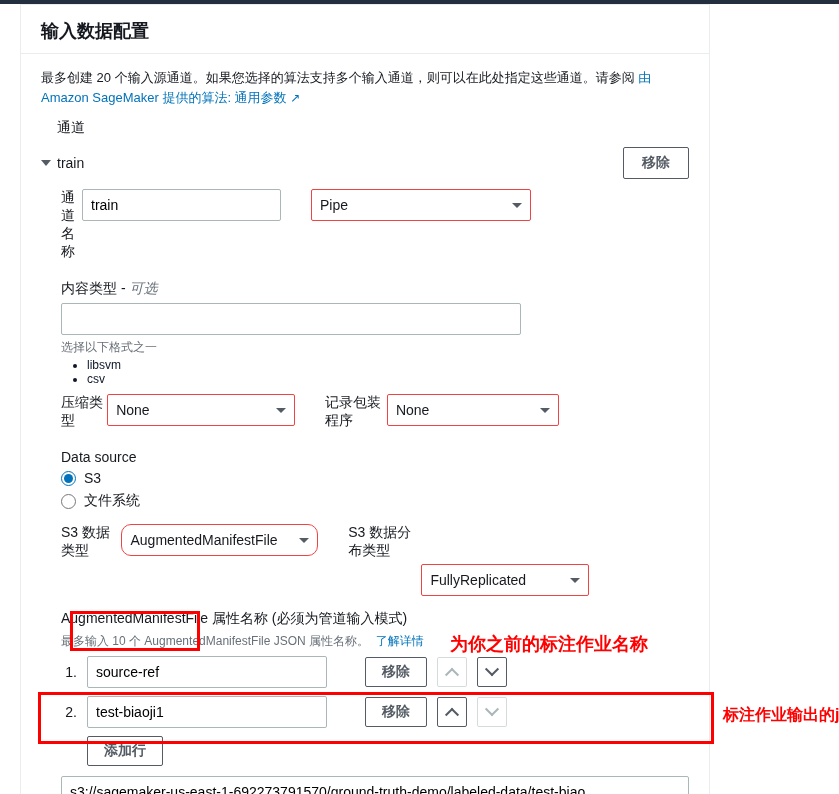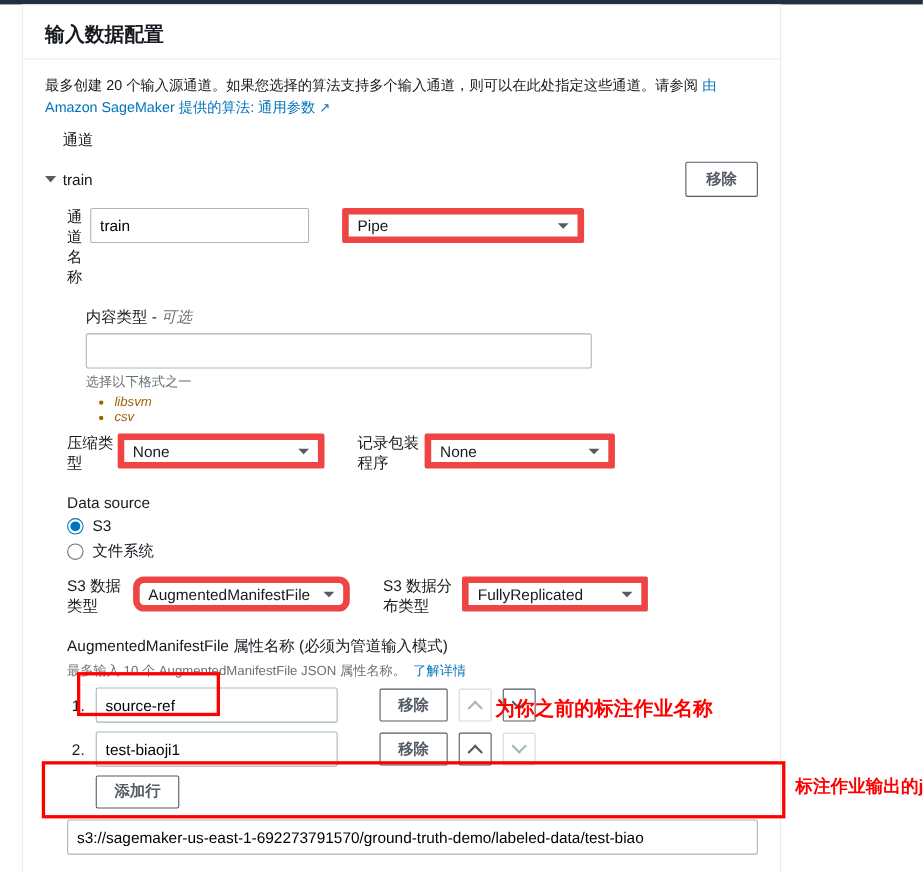--- a/index.html
+++ b/index.html
@@ -99,48 +99,48 @@
   .input {
     border: 1px solid #aab7b8;
     border-radius: 2px;
     height: 32px;
     padding: 4px 8px;
     font-size: 14px;
     background: #fff;
   }
   .input-full { width: 460px; }
   .select {
-    border: 6px solid #ef4444;
+    border: 1px solid #ef4444;
     border-radius: 2px;
     height: 32px;
     padding: 4px 28px 4px 8px;
     font-size: 14px;
     background: #fff;
     position: relative;
     display: flex;
     align-items: center;
     cursor: pointer;
     width: 220px;
   }
   .select .sel-caret {
     position: absolute;
     right: 8px;
     width: 0; height: 0;
     border-left: 5px solid transparent;
     border-right: 5px solid transparent;
     border-top: 5px solid #545b64;
   }
   .hint { font-size: 12px; color: #687078; margin-top: 4px; }
-  ul.hint-list { list-style: disc; padding-left: 26px; font-size: 12px; color:#a16207; margin-top:2px;font-style:italic; }
+  ul.hint-list { list-style: disc; padding-left: 26px; font-size: 12px; color:#0f172a; margin-top:2px; }
   .channel-content { padding-left: 20px; }
   .radio-row { display: flex; align-items: center; gap: 8px; font-size: 14px; margin-bottom:6px; }
   input[type=radio] { accent-color:#0073bb; width:15px; height:15px; }
   .attr-row { display:flex; align-items:center; gap:10px; margin-bottom:8px; }
   .attr-idx { width:16px; text-align:right; font-size:14px; }
-  .attr-input { border:1px solid #aab7b8; border-radius:2px; height:32px; padding:4px 8px; font-size:14px; width:220px; }
+  .attr-input { border:1px solid #aab7b8; border-radius:2px; height:32px; padding:4px 8px; font-size:14px; width:240px; }
   .icon-btn { width:30px; height:30px; border:1px solid #545b64; background:#fff; display:inline-flex; align-items:center; justify-content:center; cursor:pointer; border-radius:2px; color:#545b64; }
   .icon-btn.disabled { color:#aab7b8; border-color:#d5dbdb; cursor:default; }
   .chev-up, .chev-down { display:inline-block; }
   .chev-up::before { content:""; display:block; width:8px; height:8px; border-left:2px solid currentColor; border-top:2px solid currentColor; transform: rotate(45deg) translate(2px,2px); }
   .chev-down::before { content:""; display:block; width:8px; height:8px; border-right:2px solid currentColor; border-bottom:2px solid currentColor; transform: rotate(45deg) translate(-2px,-2px); }
   .annot-red { position:absolute; border:3px solid #ff0000; pointer-events:none; }
   .annot-text { position:absolute; color:#ff0000; font-size:18px; font-weight:700; white-space:nowrap; pointer-events:none; }
   .container { position: relative; width:839px; }
   .s3-input { width: 100%; border:1px solid #aab7b8; border-radius:2px; height:32px; padding:4px 8px; font-size:14px; }
 </style>
@@ -180,21 +180,21 @@
             <input class="input" value="train" style="">
           </div>
           <div class="field">
             <div class="select">
               <span>Pipe</span>
               <span class="sel-caret"></span>
             </div>
           </div>
         </div>
 
-        <div style="margin-bottom:2px;margin-left:17px;">
+        <div style="margin-bottom:2px;">
           <div class="field-label">
             <span>内容类型 -</span>
             <span class="optional">可选</span>
           </div>
           <input class="input input-full" style="">
           <div class="hint">选择以下格式之一</div>
           <ul class="hint-list">
             <li>libsvm</li>
             <li>csv</li>
           </ul>
@@ -232,21 +232,21 @@
         <div class="field-row">
           <div class="field" style="flex-basis:240px;">
             <div class="field-label">S3 数据类型</div>
             <div class="select" style="width:240px;border-radius:10px;">
               <span>AugmentedManifestFile</span>
               <span class="sel-caret"></span>
             </div>
           </div>
           <div class="field" style="flex-basis:240px;">
             <div class="field-label">S3 数据分布类型</div>
-            <div class="select" style="width:224px;">
+            <div class="select" style="width:224px;margin-top:40px;">
               <span>FullyReplicated</span>
               <span class="sel-caret"></span>
             </div>
           </div>
         </div>
 
         <div style="margin-bottom:10px;">
           <div class="field-label">AugmentedManifestFile 属性名称 (必须为管道输入模式)</div>
           <div class="hint">
             <span>最多输入 10 个 AugmentedManifestFile JSON 属性名称。</span>&nbsp;

